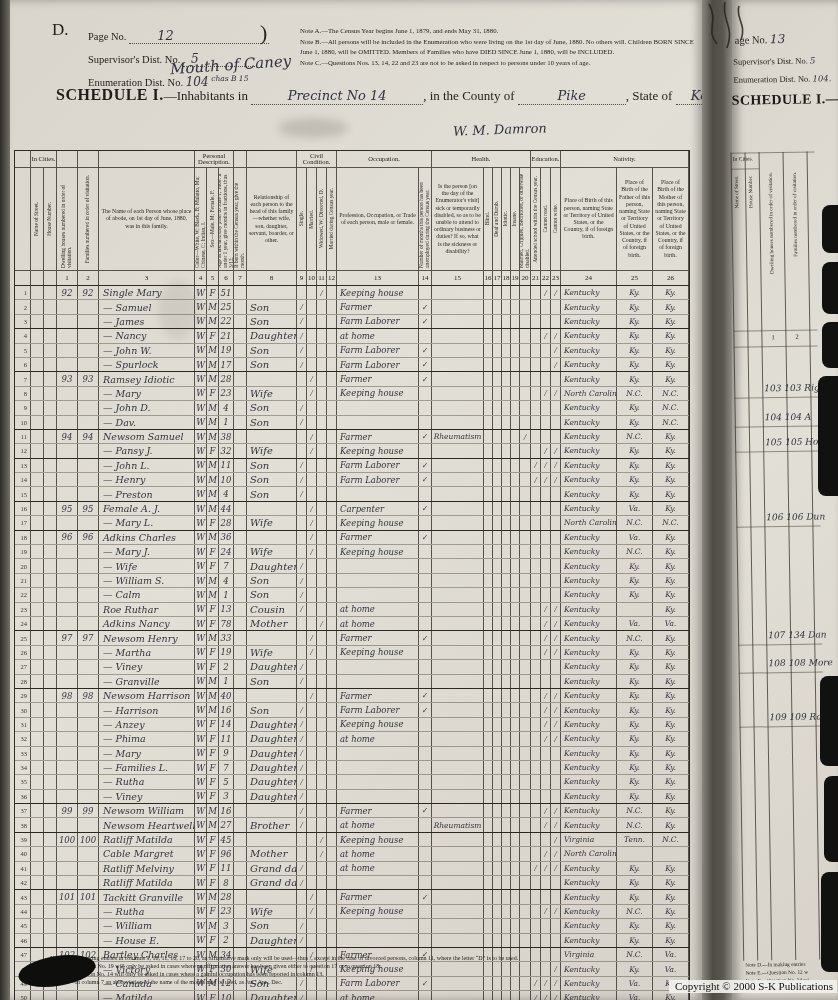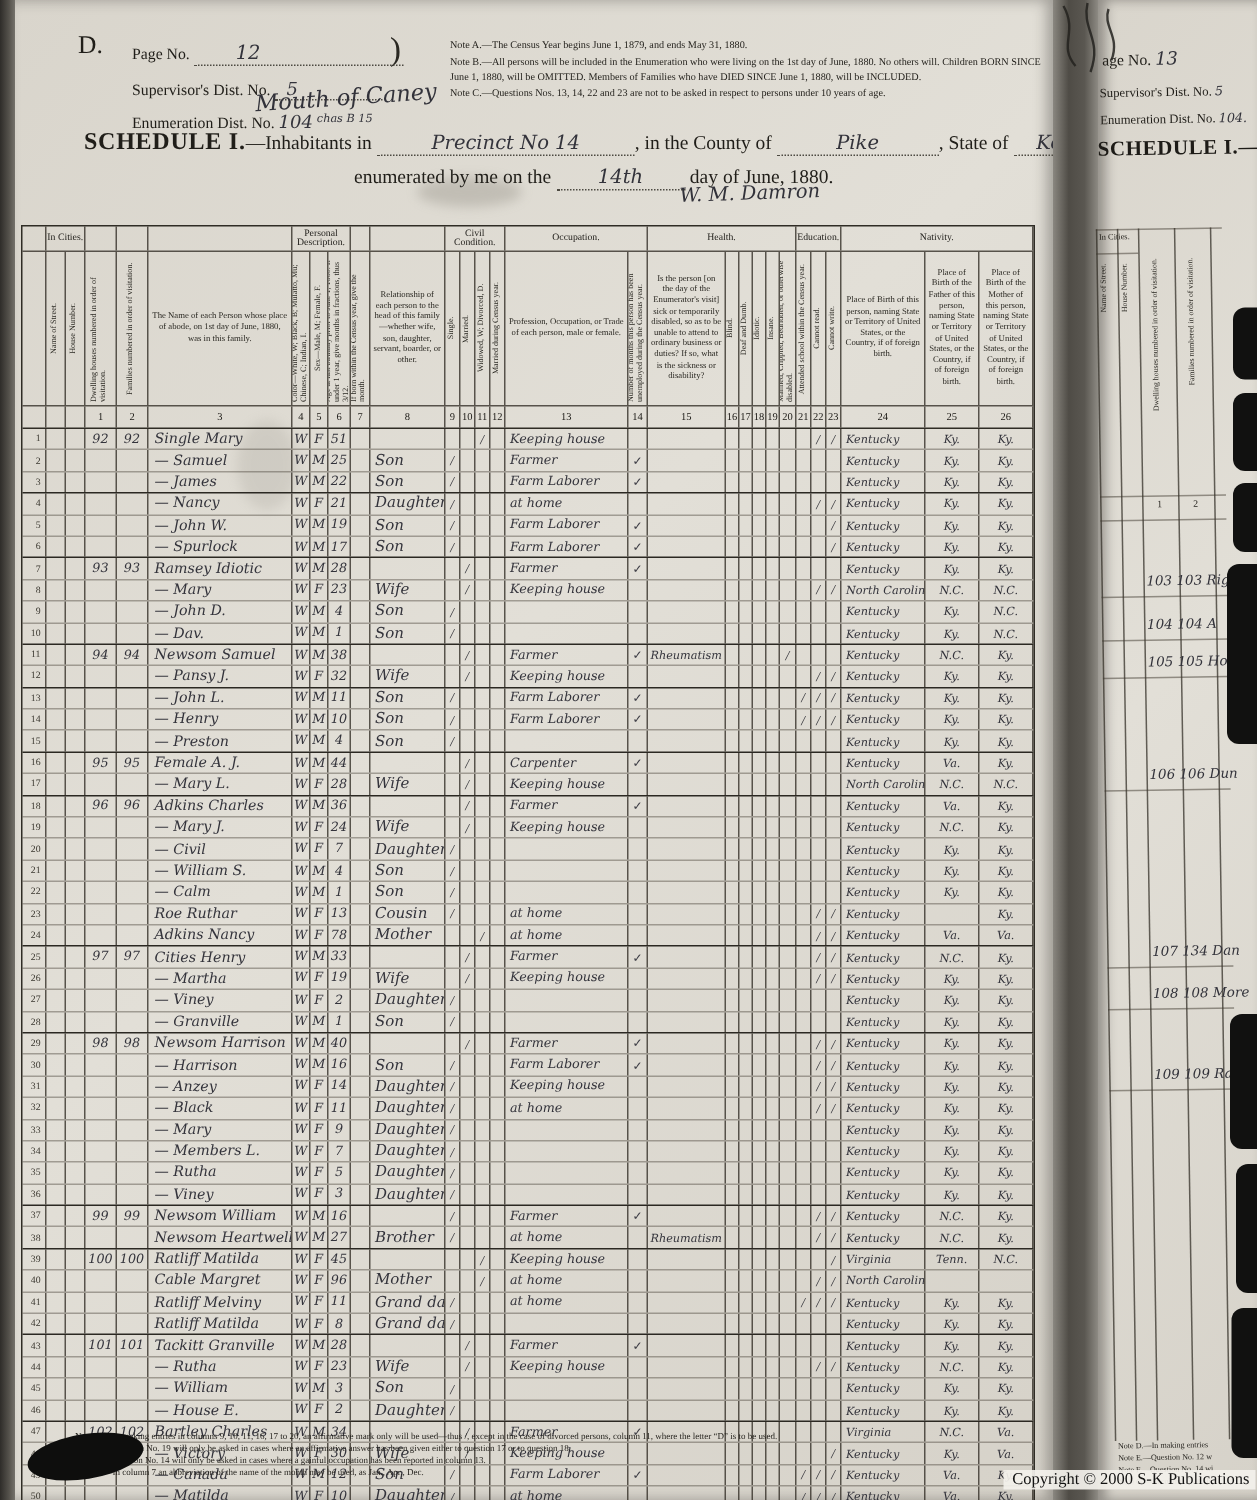--- a/index.html
+++ b/index.html
@@ -111,25 +111,20 @@
 
     <div class="hw-val" style="left:162px;top:56px;font-size:15px;transform:rotate(-4deg);">Mouth of Caney</div>
 
     <div class="sched-line">
       <span class="sched-title print">SCHEDULE I.</span><span class="print">—Inhabitants in</span>
       <span class="dotline" style="width:172px;text-align:center;"><span class="hw" style="font-size:13px;">Precinct No 14</span></span><span class="print">, in the County of</span>
       <span class="dotline" style="width:108px;text-align:center;"><span class="hw" style="font-size:13px;">Pike</span></span><span class="print">, State of</span>
       <span class="dotline" style="width:92px;text-align:center;"><span class="hw" style="font-size:13px;">Kentucky</span></span>
     </div>
 
-    <div class="enum-line">
-      <span class="print">enumerated by me on the</span>
-      <span class="dotline" style="width:86px;text-align:center;"><span class="hw" style="font-size:13px;">14th</span></span>
-      <span class="print">day of June, 1880.</span>
-    </div>
 
     <div class="hw-val" style="left:445px;top:122px;font-size:13px;transform:rotate(-2deg);">W. M. Damron</div>
 
     <div id="census-table">
         <div class="hrow hrow-sections">
           <div class="cell " style="width: 16px;"></div>
           <div class="cell " style="width: 26px;">In Cities.</div>
           <div class="cell " style="width: 21px;"></div>
           <div class="cell " style="width: 21px;"></div>
           <div class="cell " style="width: 96px;"></div>
@@ -1197,21 +1192,21 @@
             <span class="hw fs-sm">Ky.</span>
           </div>
         </div>
         <div class="trow">
           <div class="cell num" style="width: 16px;">20</div>
           <div class="cell " style="width: 13px;"></div>
           <div class="cell " style="width: 13px;"></div>
           <div class="cell " style="width: 21px;"></div>
           <div class="cell " style="width: 21px;"></div>
           <div class="cell " style="width: 96px; justify-content: flex-start; padding-left: 4px;">
-            <span class="hw fs-name">— Civil</span>
+            <span class="hw fs-name">— Wife</span>
           </div>
           <div class="cell " style="width: 12px;">
             <span class="hw fs-med">W</span>
           </div>
           <div class="cell " style="width: 12px;">
             <span class="hw fs-med">F</span>
           </div>
           <div class="cell " style="width: 15px;">
             <span class="hw fs-med">7</span>
           </div>
@@ -1438,21 +1433,21 @@
           <div class="cell num" style="width: 16px;">25</div>
           <div class="cell " style="width: 13px;"></div>
           <div class="cell " style="width: 13px;"></div>
           <div class="cell " style="width: 21px;">
             <span class="hw fs-med">97</span>
           </div>
           <div class="cell " style="width: 21px;">
             <span class="hw fs-med">97</span>
           </div>
           <div class="cell " style="width: 96px; justify-content: flex-start; padding-left: 4px;">
-            <span class="hw fs-name">Cities Henry</span>
+            <span class="hw fs-name">Newsom Henry</span>
           </div>
           <div class="cell " style="width: 12px;">
             <span class="hw fs-med">W</span>
           </div>
           <div class="cell " style="width: 12px;">
             <span class="hw fs-med">M</span>
           </div>
           <div class="cell " style="width: 15px;">
             <span class="hw fs-med">33</span>
           </div>
@@ -1777,21 +1772,21 @@
             <span class="hw fs-sm">Ky.</span>
           </div>
         </div>
         <div class="trow">
           <div class="cell num" style="width: 16px;">32</div>
           <div class="cell " style="width: 13px;"></div>
           <div class="cell " style="width: 13px;"></div>
           <div class="cell " style="width: 21px;"></div>
           <div class="cell " style="width: 21px;"></div>
           <div class="cell " style="width: 96px; justify-content: flex-start; padding-left: 4px;">
-            <span class="hw fs-name">— Black</span>
+            <span class="hw fs-name">— Phima</span>
           </div>
           <div class="cell " style="width: 12px;">
             <span class="hw fs-med">W</span>
           </div>
           <div class="cell " style="width: 12px;">
             <span class="hw fs-med">F</span>
           </div>
           <div class="cell " style="width: 15px;">
             <span class="hw fs-med">11</span>
           </div>
@@ -1873,21 +1868,21 @@
             <span class="hw fs-sm">Ky.</span>
           </div>
         </div>
         <div class="trow">
           <div class="cell num" style="width: 16px;">34</div>
           <div class="cell " style="width: 13px;"></div>
           <div class="cell " style="width: 13px;"></div>
           <div class="cell " style="width: 21px;"></div>
           <div class="cell " style="width: 21px;"></div>
           <div class="cell " style="width: 96px; justify-content: flex-start; padding-left: 4px;">
-            <span class="hw fs-name">— Members L.</span>
+            <span class="hw fs-name">— Families L.</span>
           </div>
           <div class="cell " style="width: 12px;">
             <span class="hw fs-med">W</span>
           </div>
           <div class="cell " style="width: 12px;">
             <span class="hw fs-med">F</span>
           </div>
           <div class="cell " style="width: 15px;">
             <span class="hw fs-med">7</span>
           </div>

